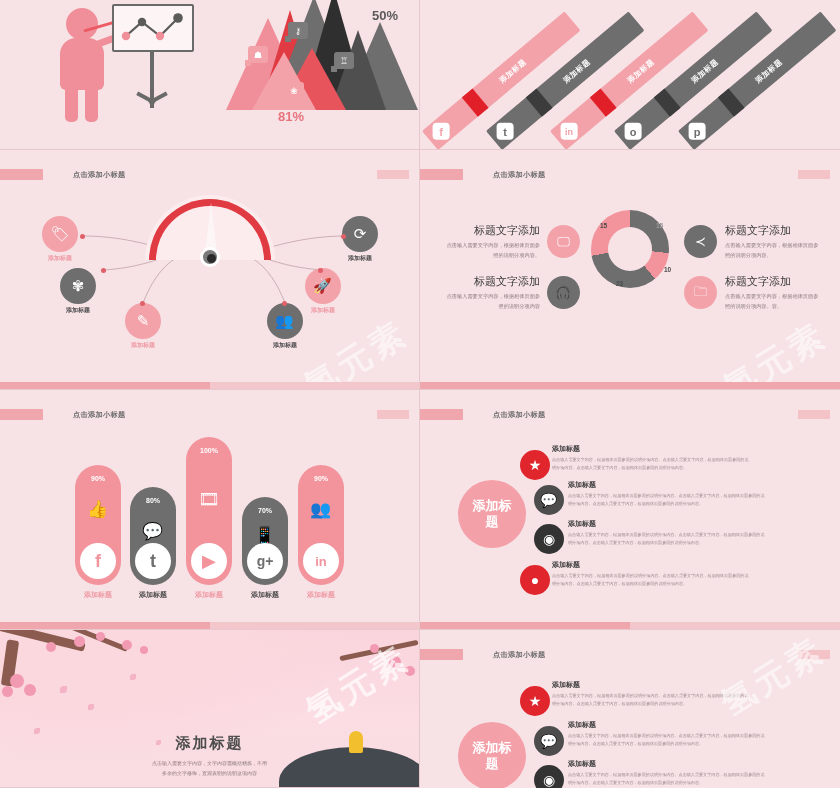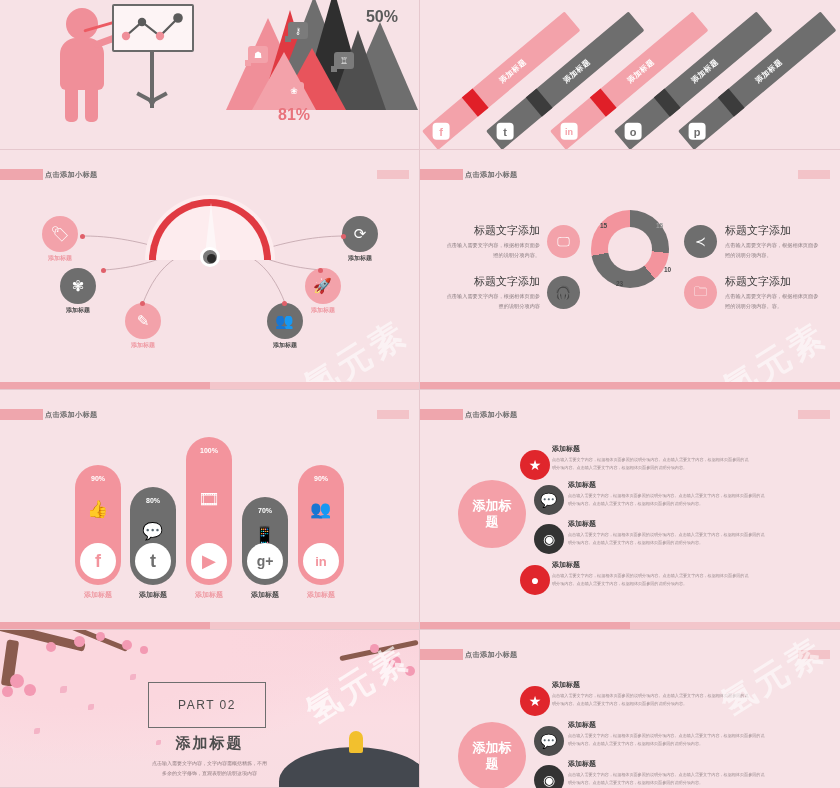--- a/index.html
+++ b/index.html
@@ -9,42 +9,42 @@
   .grid { position:absolute; inset:0; display:grid;
           grid-template-columns:420px 420px;
           grid-template-rows:150px 240px 240px 158px; }
   .slide { position:relative; overflow:hidden; background:#f7e2e6;
            border-right:1px solid #e6c8ce; border-bottom:1px solid #e6c8ce; }
   .slide:nth-child(2n) { border-right:none; }
 
   
   .hdr { position:absolute; top:18px; left:0; right:0; height:13px; display:flex; align-items:center; }
   .hdr .swatch { width:43px; height:11px; background:#efa6ad; }
-  .hdr .htxt { margin-left:2px; font-size:7.2px; color:#6d6d6d; letter-spacing:.3px; font-weight:700; }
+  .hdr .htxt { margin-left:30px; font-size:7.2px; color:#6d6d6d; letter-spacing:.3px; font-weight:700; }
   .hdr .rswatch { position:absolute; right:10px; width:32px; height:9px; background:#f3c3c8; }
   .footbar { position:absolute; left:0; right:0; bottom:0; height:7px; background:#efa6ad; }
   .footbar.split::after{ content:""; position:absolute; right:0; top:0; width:50%; height:100%; background:#f3c6cb;}
 
   
   .person { position:absolute; left:52px; top:8px; width:60px; height:110px; }
   .p-head { position:absolute; left:14px; top:0; width:32px; height:32px; border-radius:50%; background:#f08f99; }
   .p-body { position:absolute; left:8px; top:30px; width:44px; height:52px; border-radius:16px 16px 6px 6px; background:#f08f99; }
   .p-leg1 { position:absolute; left:13px; top:76px; width:13px; height:38px; border-radius:0 0 5px 5px; background:#f08f99; }
   .p-leg2 { position:absolute; left:33px; top:76px; width:13px; height:38px; border-radius:0 0 5px 5px; background:#f08f99; }
   .p-arm  { position:absolute; left:42px; top:34px; width:44px; height:7px; background:#f08f99; transform:rotate(-20deg); transform-origin:left center; border-radius:4px; }
   .board { position:absolute; left:112px; top:4px; width:82px; height:48px; background:#fdf4f5; border:2px solid #6a6a6a; border-radius:2px; }
   .b-stand { position:absolute; left:150px; top:52px; width:4px; height:48px; background:#6a6a6a; }
   .b-l1 { position:absolute; left:136px; top:96px; width:20px; height:4px; background:#6a6a6a; transform:rotate(28deg); }
   .b-l2 { position:absolute; left:148px; top:96px; width:20px; height:4px; background:#6a6a6a; transform:rotate(-28deg); }
   .b-l3 { position:absolute; left:150px; top:92px; width:4px; height:16px; background:#6a6a6a; }
   .pointer { position:absolute; left:83px; top:24px; width:40px; height:3px; background:#ec5b63; transform:rotate(-16deg); border-radius:2px; }
 
   .mts { position:absolute; left:222px; top:0; width:190px; height:128px; }
   .mt { position:absolute; width:0; height:0; }
-  .pct { position:absolute; font-size:16px; font-weight:700; }
+  .pct { position:absolute; font-size:13px; font-weight:700; }
   .badge { position:absolute; width:20px; height:17px; border-radius:3px; display:flex; align-items:center; justify-content:center; color:#fff; font-size:9px; }
   .badge::after{ content:""; position:absolute; left:-3px; bottom:-3px; width:6px; height:6px; background:inherit; }
 
   
   .ribbon { position:absolute; width:186px; height:25px; transform-origin:left center;
             transform:rotate(-40deg); display:flex; align-items:center; }
   .ribbon .rb-body { position:absolute; inset:0; border-radius:2px; }
   .ribbon .notch { position:absolute; left:52px; top:0; width:14px; height:100%; }
   .ribbon .rlabel { position:absolute; left:92px; color:#fff; font-size:7.5px; font-weight:700; letter-spacing:.5px; }
   .ribbon .ico { position:absolute; left:6px; top:4px; width:17px; height:17px; background:#fff; border-radius:4px;
@@ -405,23 +405,20 @@
     <div class="blossom" style="left:140px;top:16px; width:8px; height:8px;"></div>
     <div class="blossom" style="right:18px;top:26px; width:12px;height:12px;"></div>
     <div class="blossom" style="right:4px; top:36px; width:10px;height:10px;"></div>
     <div class="blossom" style="right:40px;top:14px; width:9px; height:9px;"></div>
     <div class="petal" style="left:60px;top:56px;width:7px;height:7px;"></div>
     <div class="petal" style="left:88px;top:74px;width:6px;height:6px;"></div>
     <div class="petal" style="left:130px;top:44px;width:6px;height:6px;"></div>
     <div class="petal" style="left:34px;top:98px;width:6px;height:6px;"></div>
     <div class="petal" style="left:156px;top:110px;width:5px;height:5px;"></div>
 
-    <div class="partbox">
-      <span class="parttxt">PART 02</span>
-    </div>
     <div class="sak-title">添加标题</div>
     <div class="sak-sub">
       <div>点击输入需要文字内容，文字内容需概括精炼，不用</div>
       <div>多余的文字修饰，直观表明的说明这项内容</div>
     </div>
 
     <div class="roof"></div>
     <div class="finial"></div>
     <div class="watermark" style="right:4px; top:32px; color:rgba(255,255,255,.7);">氢元素</div>
   </div>

